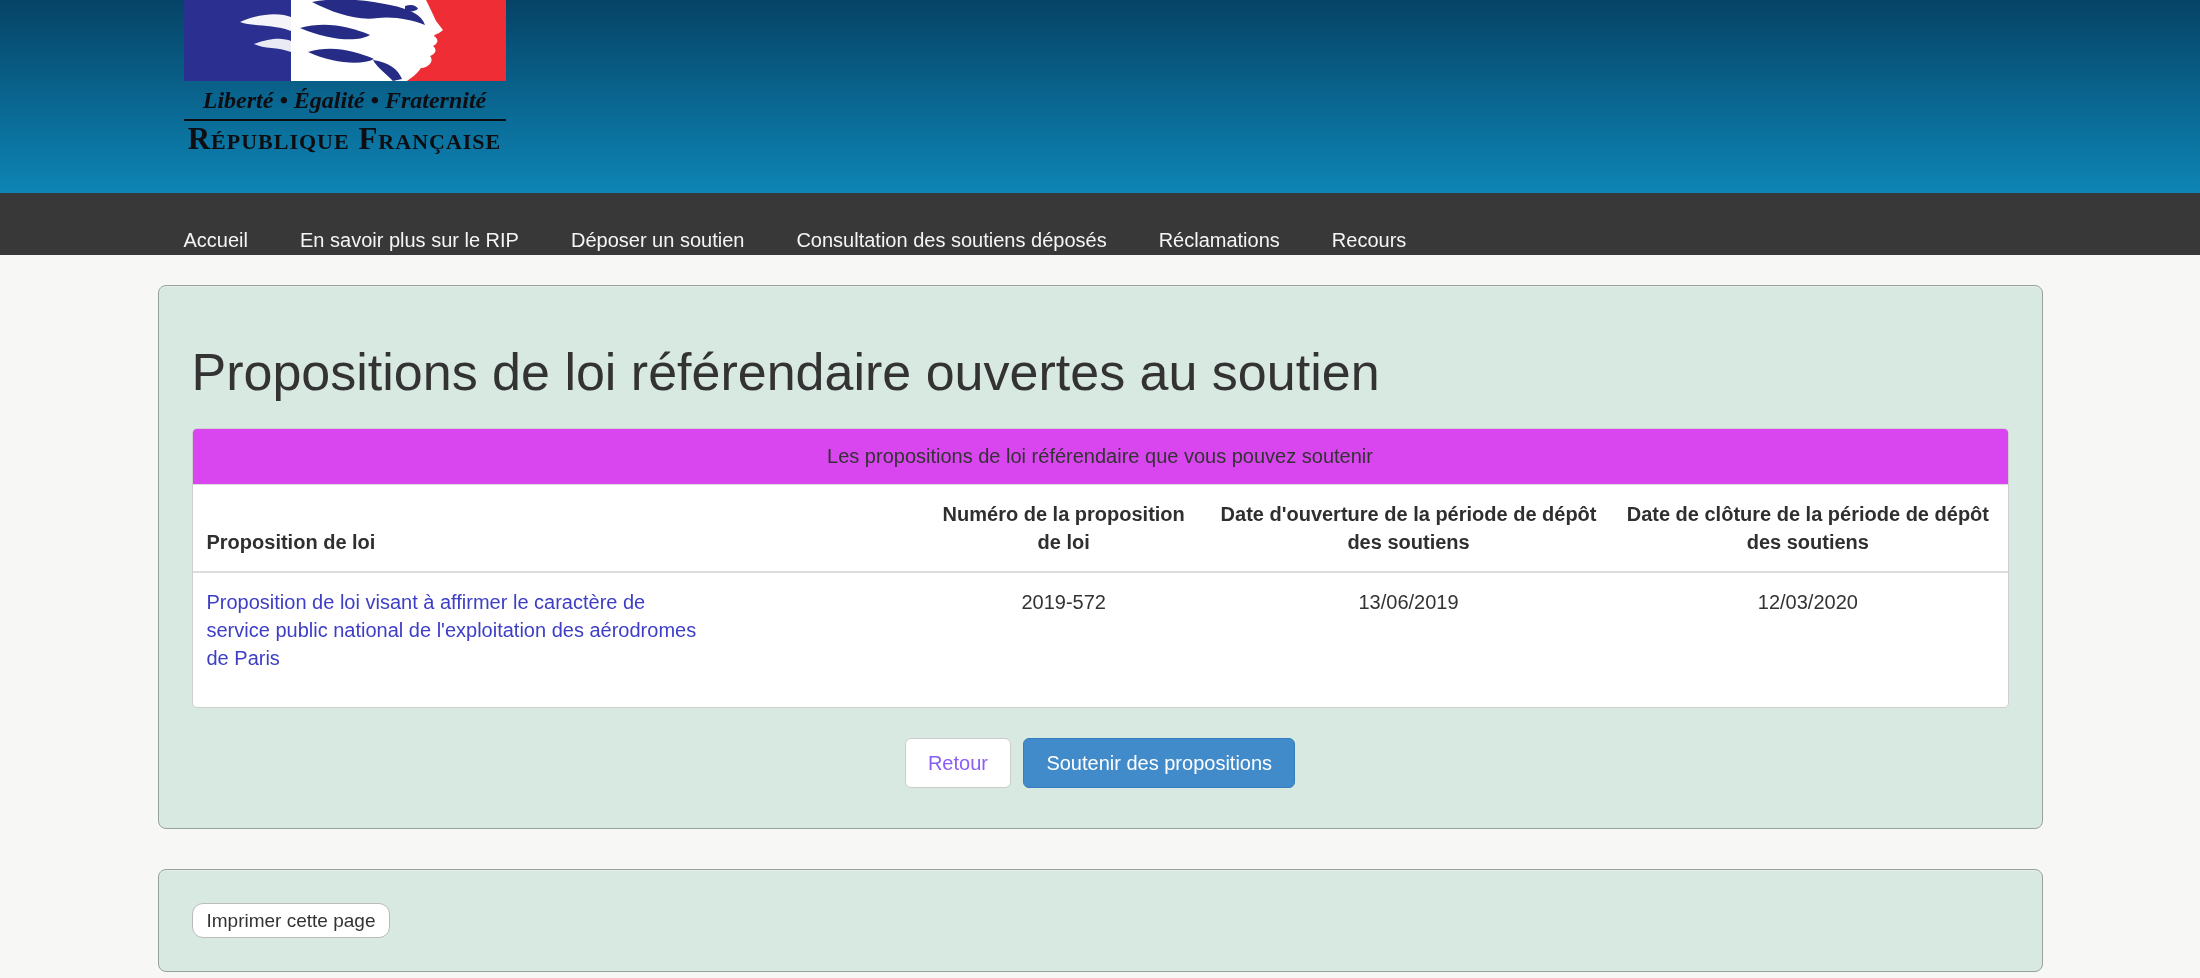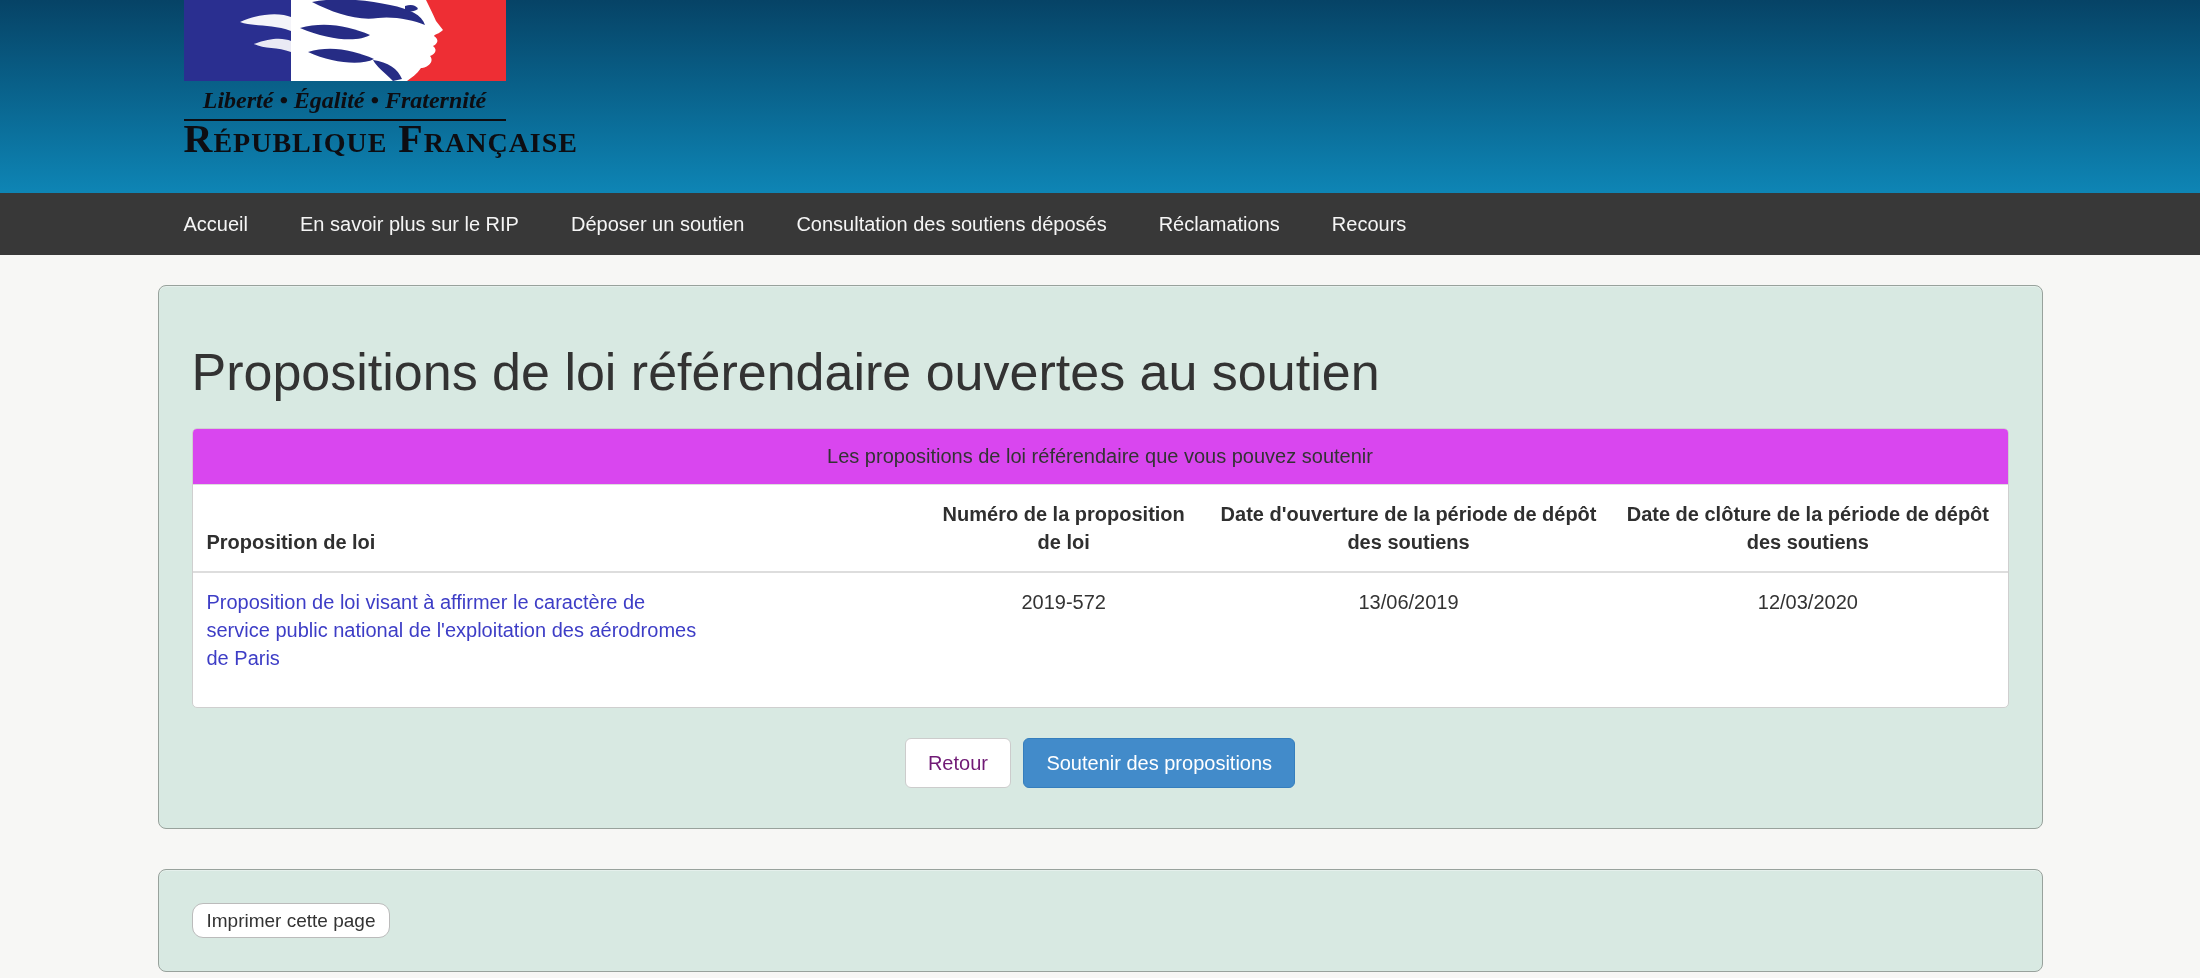--- a/index.html
+++ b/index.html
@@ -28,37 +28,37 @@
     margin-top: 7px;
     font-family: "Liberation Serif", serif;
     font-style: italic; font-weight: bold;
     font-size: 24px; line-height: 24px;
     color: #0d0d12; text-align: center; white-space: nowrap;
   }
   .logo-divider { border: 0; border-top: 2px solid #0d0d12; margin: 7px 0 3px 0; }
   .logo-republic {
     font-family: "Liberation Serif", serif;
     font-variant: small-caps; font-weight: bold;
-    font-size: 40px; line-height: 30px; letter-spacing: 1px;
+    font-size: 31px; line-height: 30px; letter-spacing: 1px;
     color: #0d0d12; text-align: center; white-space: nowrap;
   }
   .site-title {
     position: absolute; left: 500px; top: 2px;
     margin: 0; font-size: 48px; line-height: 58px;
     font-weight: 400; color: #ffffff; white-space: nowrap;
   }
 
   
   .main-nav { height: 62px; background: #383838; }
   .main-nav ul {
     list-style: none; margin: 0; padding: 0;
     display: flex; height: 62px; align-items: stretch;
   }
   .main-nav a {
-    display: block; padding: 0 26px; line-height: 62px;
+    display: block; padding: 16px 26px; line-height: 62px;
     color: #f5f5f5; font-size: 20px; text-decoration: none; white-space: nowrap;
     cursor: pointer;
   }
 
   
   .content { margin-top: 30px; }
   .panel {
     background: #d8e9e2;
     border: 1px solid #98a29c;
     border-radius: 8px;
@@ -115,21 +115,21 @@
   .actions { text-align: center; margin-top: 30px; }
   .btn {
     display: inline-block;
     font-family: "Liberation Sans", sans-serif;
     font-size: 20px; line-height: 28px;
     padding: 10px 22px;
     border-radius: 6px;
     cursor: pointer;
   }
   .btn-default {
-    background: #ffffff; color: #701a75;
+    background: #ffffff; color: #8b5cf6;
     border: 1px solid #ccc;
   }
   .btn-primary {
     background: #428bca; color: #ffffff;
     border: 1px solid #357ebd;
     margin-left: 8px;
   }
 
   .print-panel { margin-top: 40px; padding: 33px; }
   .btn-print {

